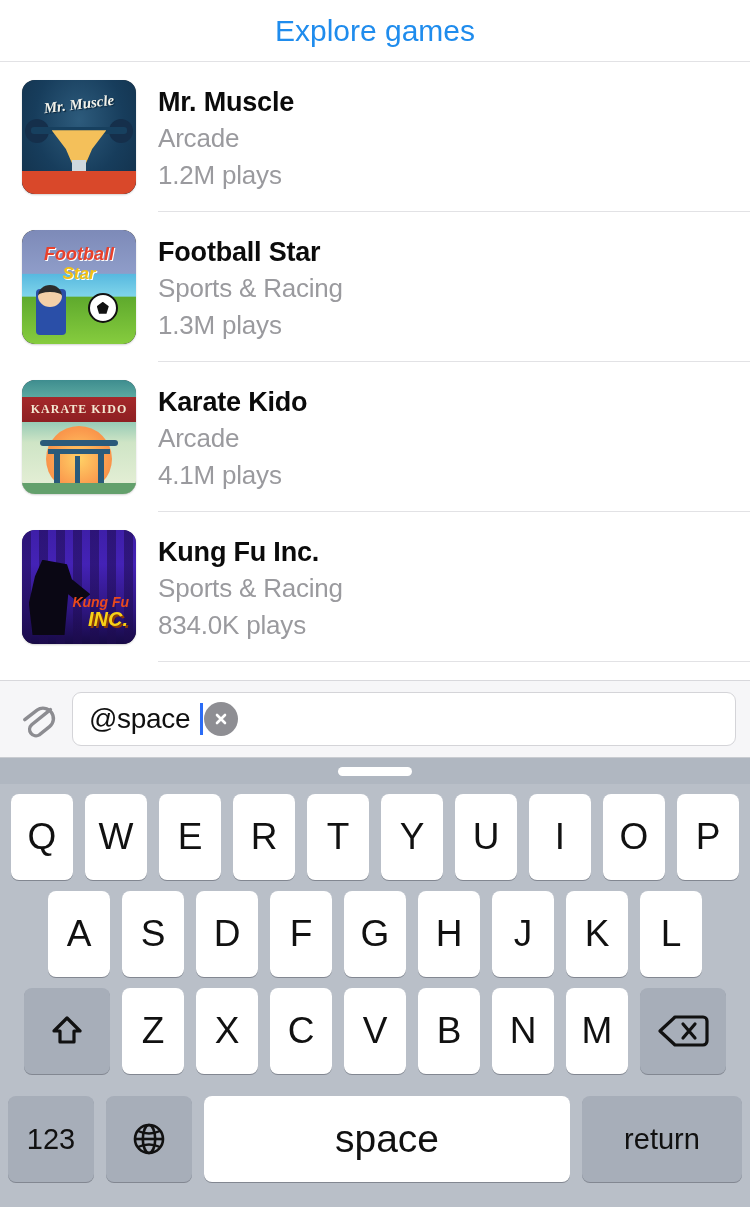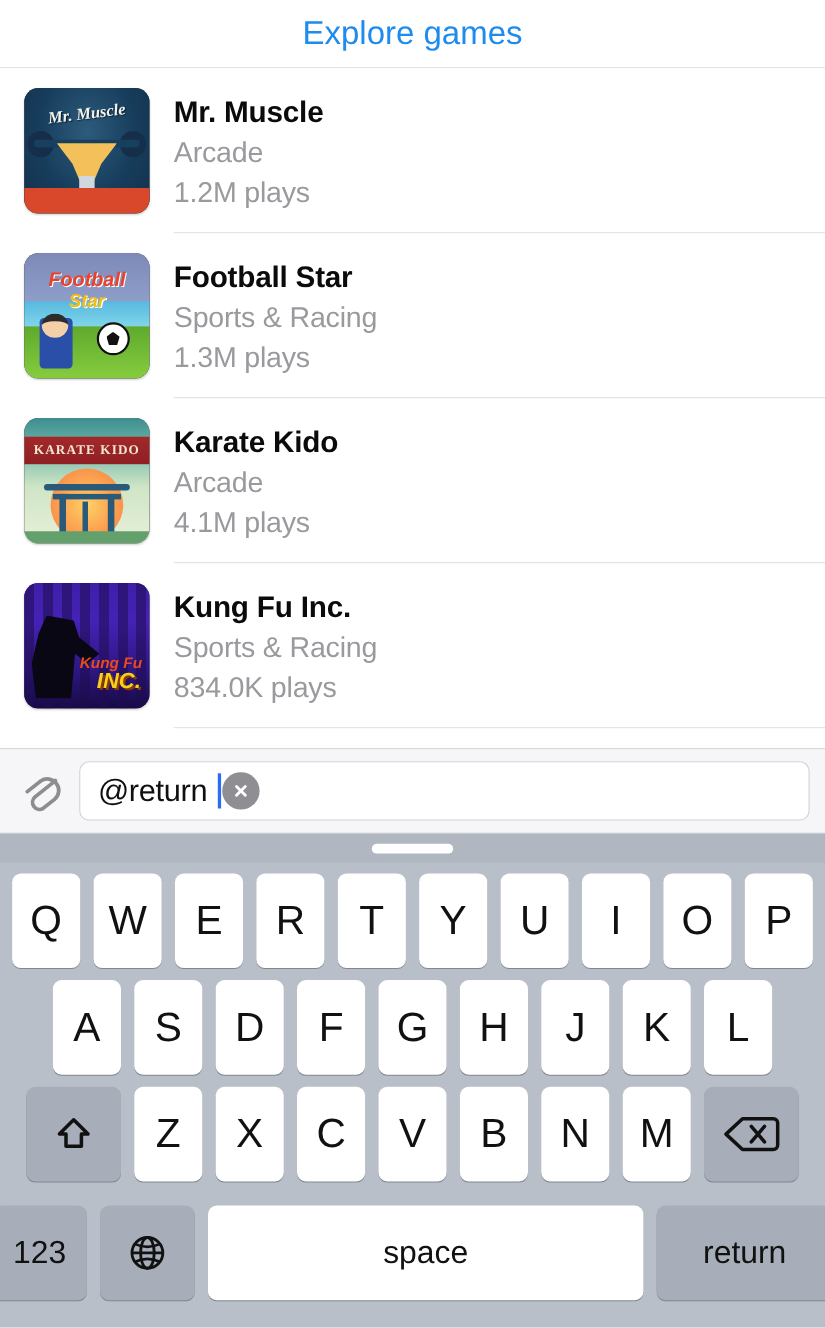--- a/index.html
+++ b/index.html
@@ -220,22 +220,22 @@
     box-shadow: 0 1px 0 rgba(100,105,115,0.65);
     margin: 0 6px;
     flex: 0 0 auto;
     width: 62px;
   }
   .key.wide-ctrl {
     background: #a7aeb9;
     width: 86px;
   }
   .key.space {
-    width: 396px;
-    font-size: 29px;
+    width: 366px;
+    font-size: 39px;
   }
   .key.numkey { background:#a7aeb9; width: 86px; font-size: 29px; }
   .key.globekey { background:#a7aeb9; width: 86px; }
   .key.returnkey { background:#a7aeb9; width: 160px; font-size: 29px; }
   .row3 .key { margin: 0 6px; }
   .row4 .key { height: 86px; }
   .kb-row.r4 { margin-top: 22px; }
 </style>
 </head>
 <body>
@@ -338,21 +338,21 @@
 
   </div>
 
   <div class="input-bar">
     <div class="attach-btn">
       <svg width="40" height="44" viewBox="0 0 40 44" fill="none">
         <path d="M31 11 L14.5 28.5 a6.4 6.4 0 0 0 9 9 L32.5 28 a10.4 10.4 0 0 0 -14.7 -14.7 L7 24.5" stroke="#8c8c91" stroke-width="3.4" stroke-linecap="round" fill="none" transform="rotate(8 20 22)"></path>
       </svg>
     </div>
     <div class="search-field">
-      <span class="typed-text">@return </span>
+      <span class="typed-text">@space </span>
       <span class="caret"></span>
       <span class="clear-btn">
         <svg width="20" height="20" viewBox="0 0 20 20">
           <path d="M6 6 L14 14 M14 6 L6 14" stroke="#ffffff" stroke-width="2.6" stroke-linecap="round"></path>
         </svg>
       </span>
     </div>
   </div>
 
   <div class="keyboard">

